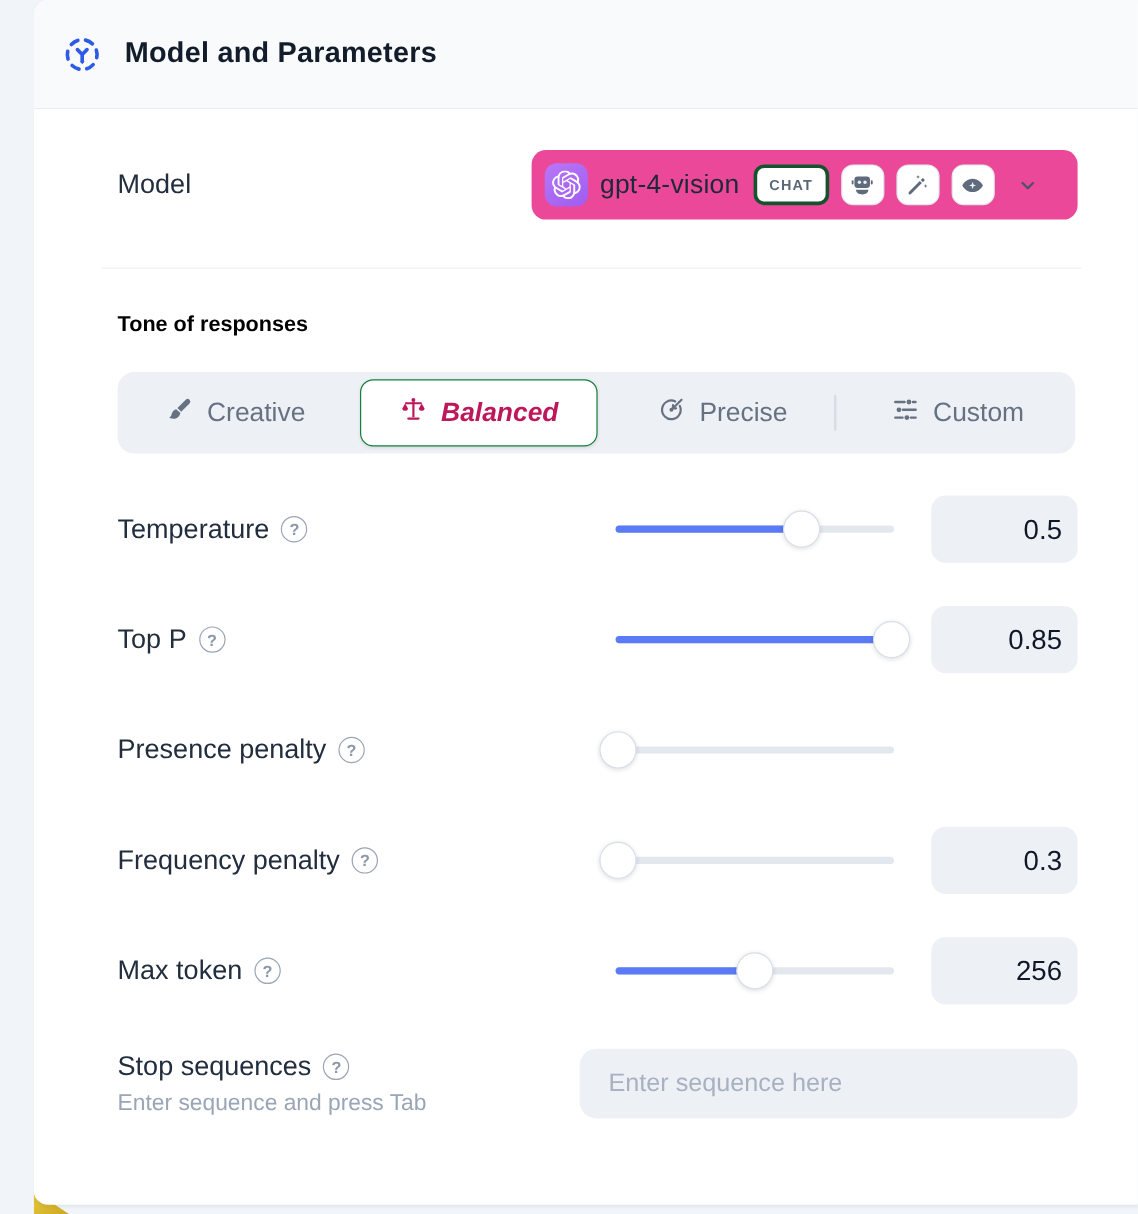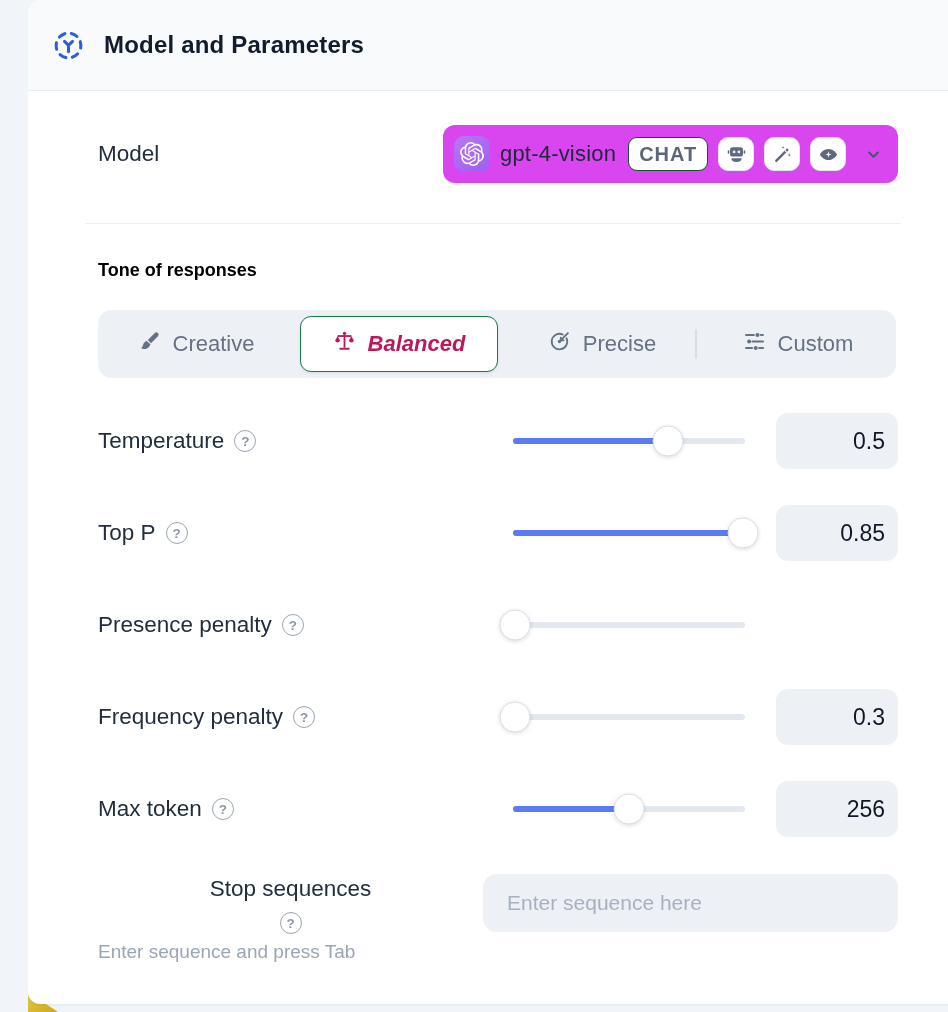--- a/index.html
+++ b/index.html
@@ -16,28 +16,28 @@
   
   .card-header { height:91px; background:#f8fafc; border-bottom:1px solid #e8ecf1;
     display:flex; align-items:center; padding:0 24px; gap:19px; border-radius:12px 12px 0 0; }
   .hdr-icon { width:33px; height:33px; color:#2e5be6; flex:none; }
   .hdr-icon svg { width:100%; height:100%; display:block; }
   .card-title { font-size:24px; font-weight:700; color:#121c2b; letter-spacing:.2px; }
 
   
   .model-row { display:flex; align-items:center; padding:0 78px 0 70px; margin-top:34px; height:58px; }
   .model-label { font-size:22.5px; color:#222e3e; font-weight:500; }
-  .model-select { margin-left:auto; width:455px; height:58px; background:#d946ef; border-radius:12px;
+  .model-select { margin-left:auto; width:455px; height:58px; background:#ec4899; border-radius:12px;
     display:flex; align-items:center; padding:0 16px 0 11px; gap:10px; cursor:pointer; }
   .provider-tile { width:36px; height:36px; border-radius:10px; background:linear-gradient(145deg,#b877f8,#9f5cf0);
     display:flex; align-items:center; justify-content:center; flex:none; }
   .provider-tile svg { width:24px; height:24px; display:block; }
   .model-name { font-size:22px; color:#1d2838; letter-spacing:.2px; white-space:nowrap; }
-  .chat-badge { height:34px; padding:0 10px; background:#fff; border:1px solid #14532d; border-radius:9px;
-    display:flex; align-items:center; font-size:20px; font-weight:700; letter-spacing:1px; color:#5b6776; margin-left:2px; }
+  .chat-badge { height:34px; padding:0 10px; background:#fff; border:3px solid #14532d; border-radius:9px;
+    display:flex; align-items:center; font-size:12px; font-weight:700; letter-spacing:1px; color:#5b6776; margin-left:2px; }
   .cap-pill { width:36px; height:34px; background:#fff; border:1px solid #e2e6ed; border-radius:10px;
     display:flex; align-items:center; justify-content:center; color:#5f6b7d; flex:none; }
   .cap-pill svg { width:21px; height:21px; display:block; }
   .chev { width:19px; height:19px; color:#46536a; margin-left:8px; flex:none; }
   .chev svg { width:100%; height:100%; display:block; }
 
   .divider { height:1px; background:#edeff3; margin:40px 75px 0 57px; border:none; }
 
   
   .tone-heading { margin:36px 78px 0 70px; font-size:18px; font-weight:700; color:#000000; }
@@ -69,21 +69,21 @@
     box-shadow:0 1px 4px rgba(16,24,40,.14); }
 
   .param-spacer { flex:1 1 auto; }
   .param-value { width:122px; height:56px; flex:none; background:#edf0f5; border-radius:12px;
     display:flex; align-items:center; justify-content:flex-end; padding-right:13px;
     font-size:23px; color:#101828; }
 
   
   .stop-row { display:flex; align-items:flex-start; padding:0 78px 0 70px; margin-top:19px; }
   .stop-label-block { width:385px; flex:none; padding-top:2px; }
-  .stop-label-line { display:flex; align-items:center; gap:10px;flex-direction:column; }
+  .stop-label-line { display:flex; align-items:center; gap:10px; }
   .stop-label { font-size:22.5px; color:#222e3e; }
   .stop-hint { margin-top:7px; font-size:19px; color:#9aa6b6; }
   .stop-input { flex:1 1 auto; height:58px; background:#edf0f5; border:none; border-radius:14px;
     padding:0 24px; font-size:21px; color:#2a3648; font-family:inherit; outline:none; }
   .stop-input::placeholder { color:#a7b1c0; }
 </style>
 </head>
 <body>
 
 <div class="stage">

